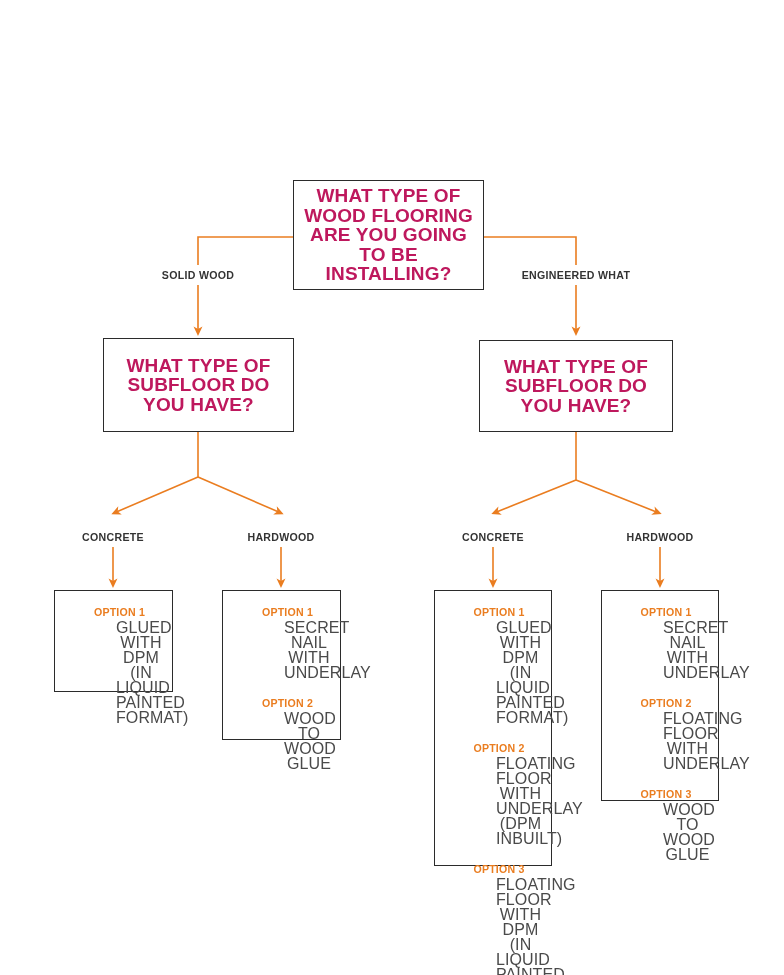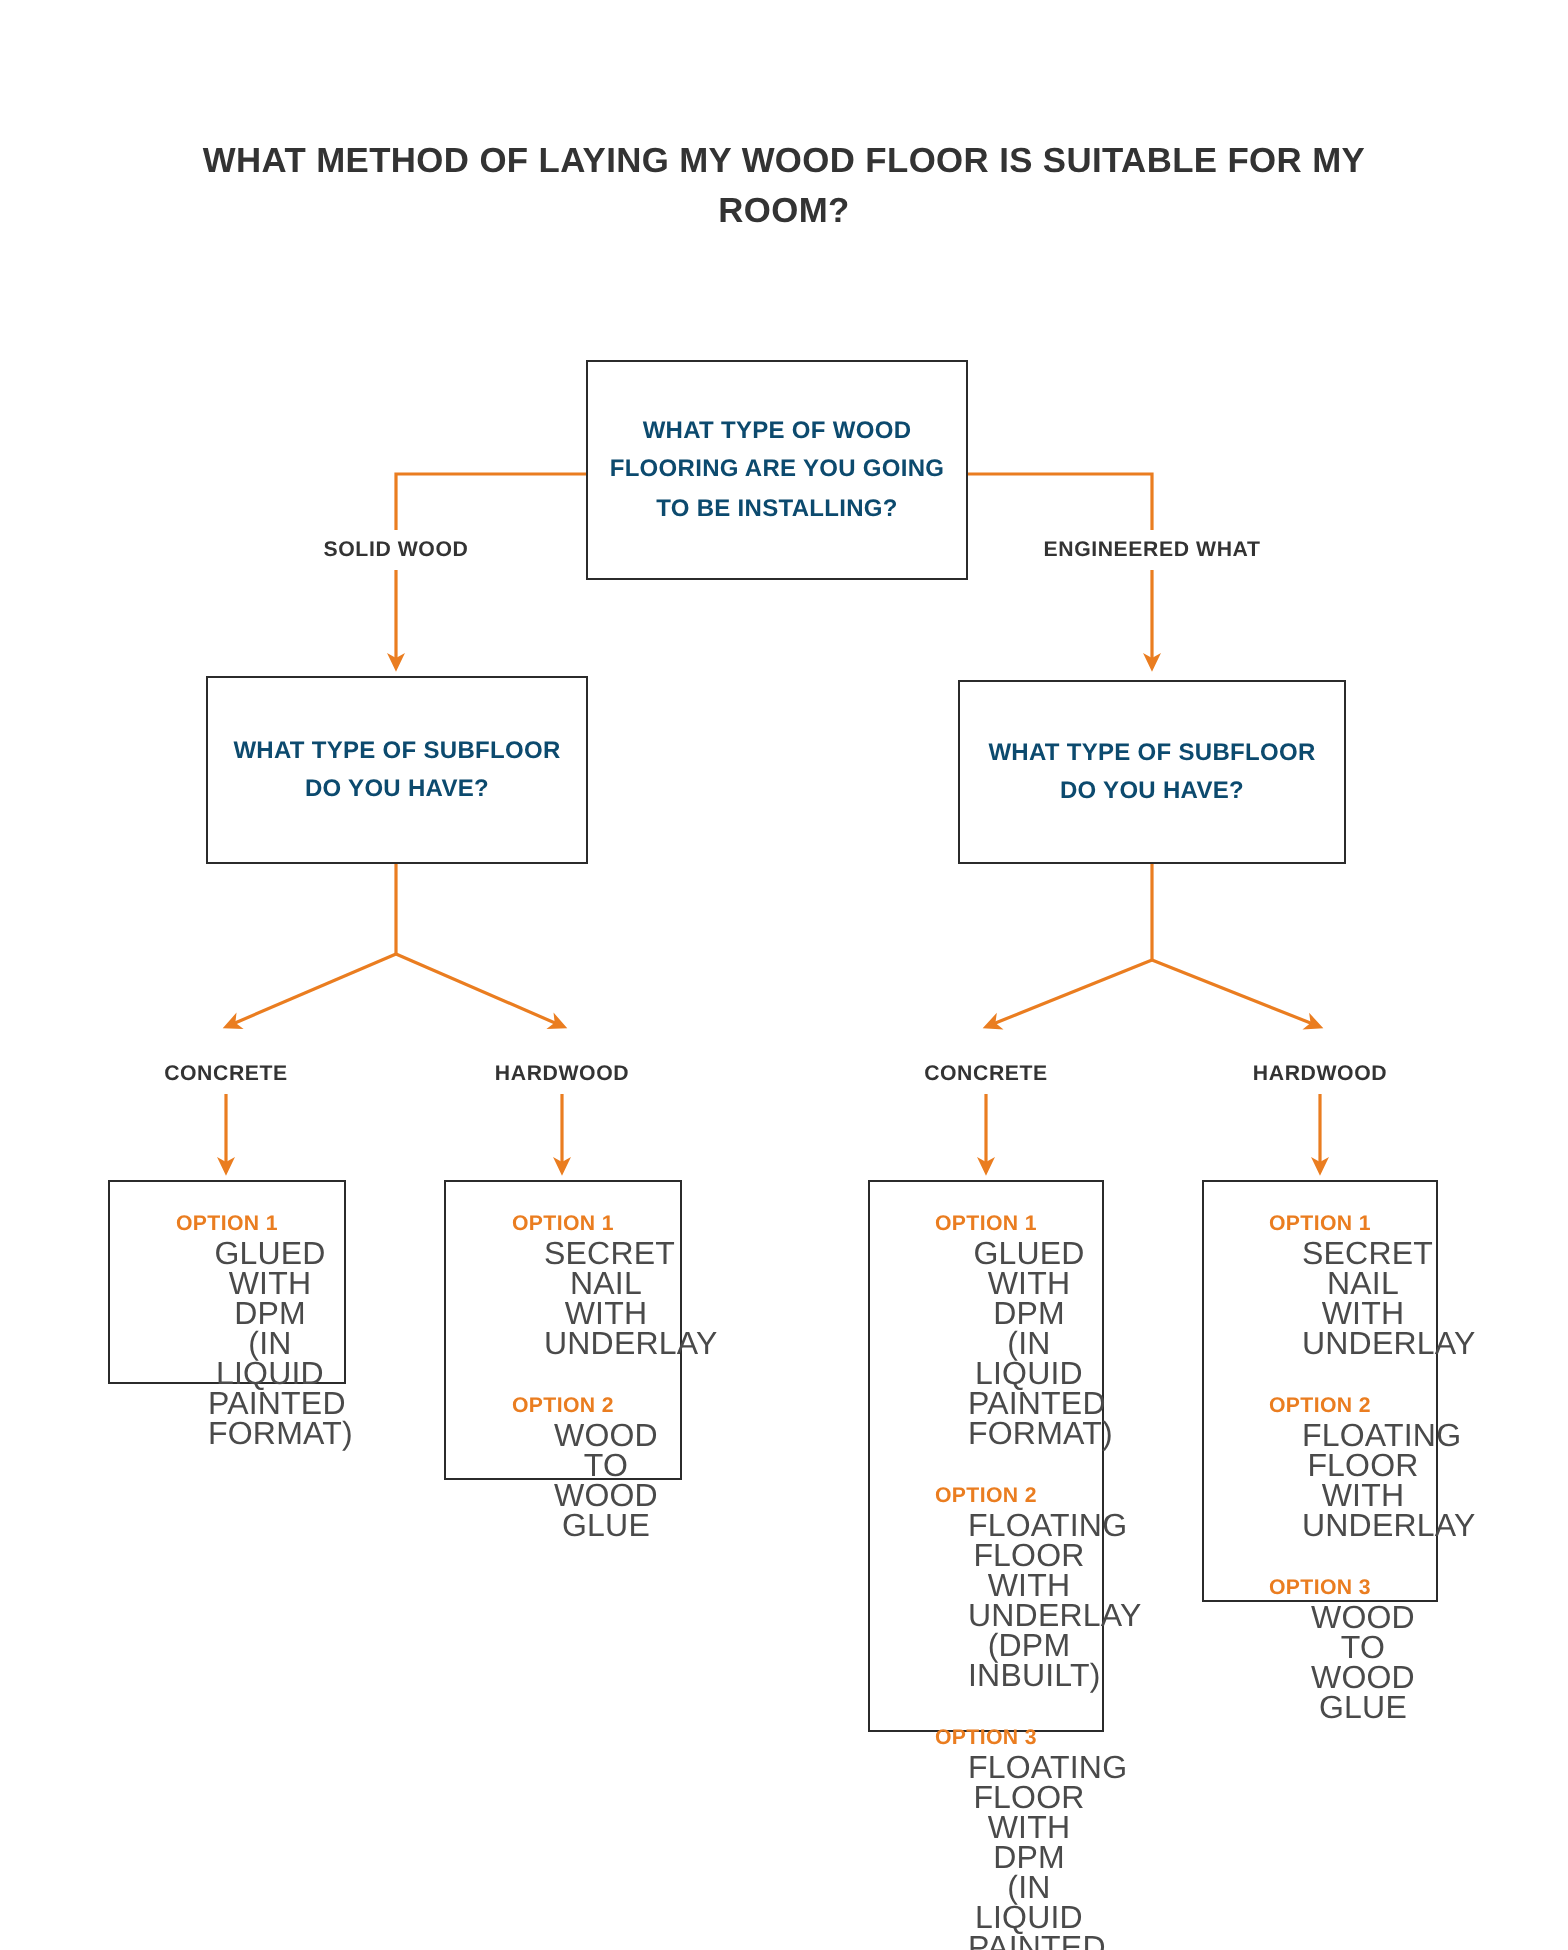--- a/index.html
+++ b/index.html
@@ -61,30 +61,30 @@
     border: 1.7px solid #2b2b2b;
     background: #ffffff;
     display: flex;
     flex-direction: column;
     align-items: center;
     justify-content: center;
     text-align: center;
     z-index: 3;
   }
   .node.question {
-    font-size: 12px;
+    font-size: 19px;
     font-weight: bold;
     line-height: 19.5px;
     letter-spacing: 0.15px;
-    color: #0c4a6e;
+    color: #be185d;
     padding: 4px 8px;
   }
   .node.options {
     justify-content: flex-start;
-    padding: 14px 6px 10px 6px;
+    padding: 14px 6px 10px 18px;
     z-index: 3;
   }
 
   
   #node-root   { left: 293px; top: 180px; width: 191px; height: 110px; }
   
   #node-subfloor-solid      { left: 103px; top: 338px; width: 191px; height: 94px; }
   #node-subfloor-engineered { left: 479px; top: 340px; width: 194px; height: 92px; }
   
   #node-opt-solid-concrete      { left: 54px;  top: 590px; width: 119px; height: 102px; }
@@ -156,21 +156,20 @@
       <path d="M281,547 L281,585" marker-end="url(#arrow)"></path>
 
       <path d="M576,432 L576,480"></path>
       <path d="M576,480 L494,513" marker-end="url(#arrow)"></path>
       <path d="M576,480 L659,513" marker-end="url(#arrow)"></path>
       <path d="M493,547 L493,585" marker-end="url(#arrow)"></path>
       <path d="M660,547 L660,585" marker-end="url(#arrow)"></path>
     </g>
   </svg>
 
-  <div class="title">WHAT METHOD OF LAYING MY WOOD FLOOR IS SUITABLE FOR MY ROOM?</div>
 
   <div class="node question" id="node-root">WHAT TYPE OF WOOD FLOORING ARE YOU GOING TO BE INSTALLING?</div>
 
   <div class="node question" id="node-subfloor-solid">WHAT TYPE OF SUBFLOOR DO YOU HAVE?</div>
 
   <div class="node question" id="node-subfloor-engineered">WHAT TYPE OF SUBFLOOR DO YOU HAVE?</div>
 
   <div class="node options" id="node-opt-solid-concrete">
     <div class="opt-group">
       <div class="opt-title">OPTION 1</div>

